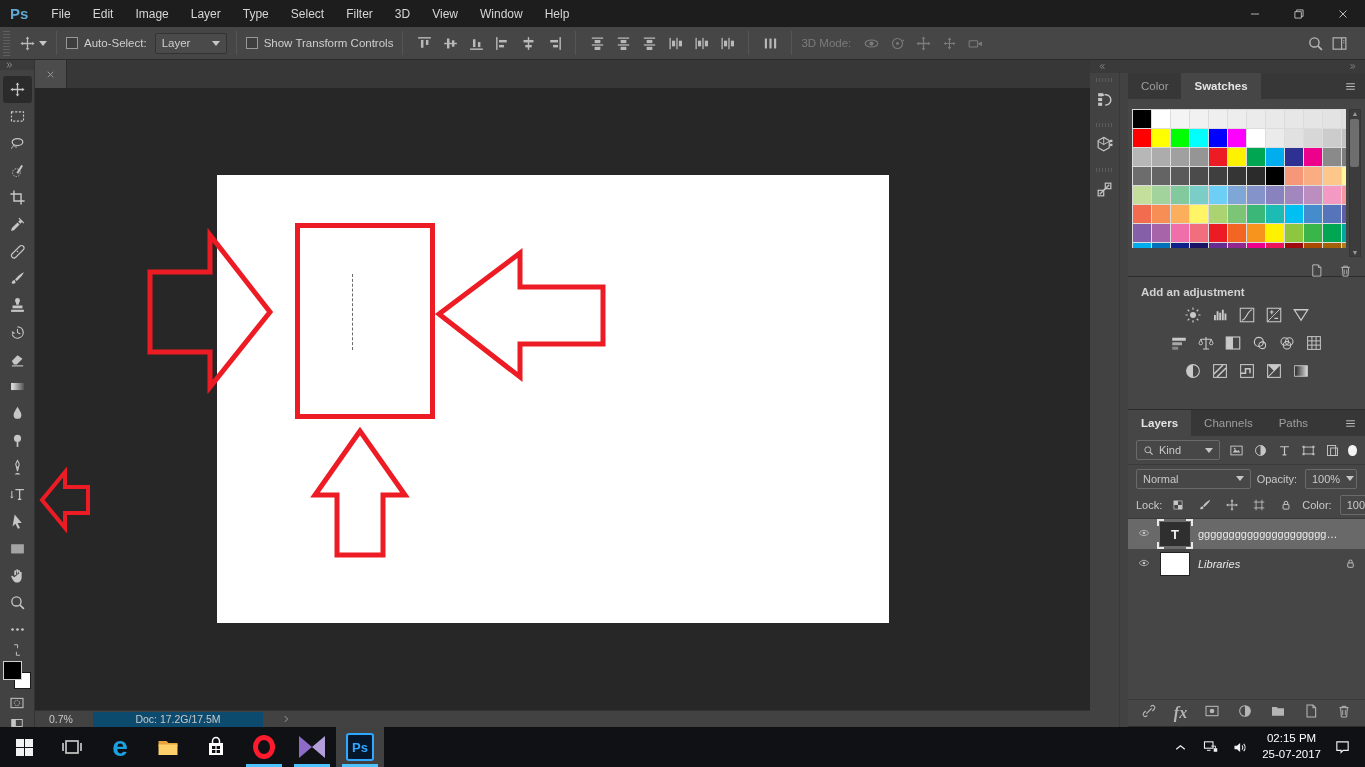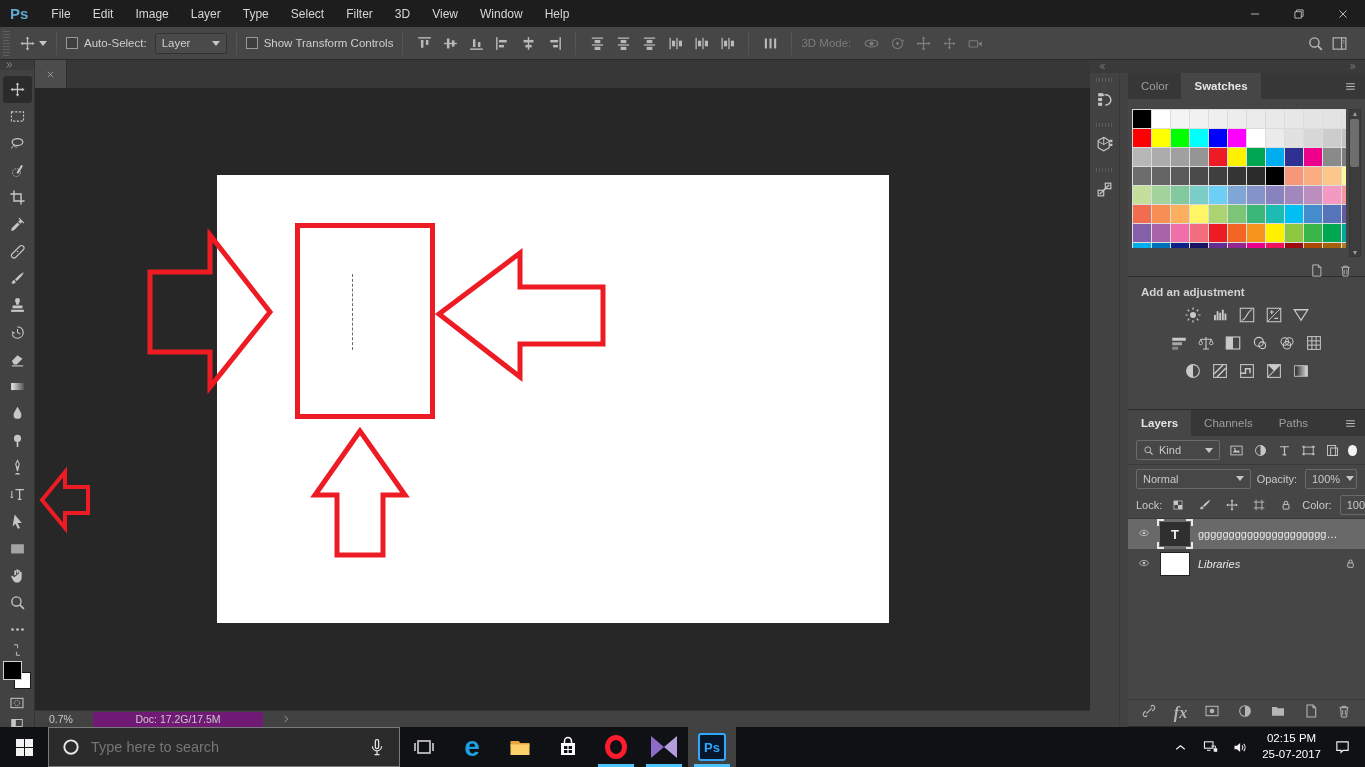--- a/index.html
+++ b/index.html
@@ -63,21 +63,21 @@
   .doctab .ico { width:11px; height:11px; color:#b0b0b0; }
   #canvaswrap { position:relative; flex:1; background:#272727; overflow:hidden; }
   #canvas { position:absolute; left:182px; top:87px; width:672px; height:448px; background:#ffffff; }
   #redrect { position:absolute; left:260px; top:135px; width:140px; height:196px; border:5px solid #ed1c24; }
   #tinytext { position:absolute; left:317px; top:186px; height:76px; width:1px;
     border-left:1px dashed #6a6a6a; }
   #arrows { position:absolute; left:0; top:0; width:100%; height:100%; }
   #statusbar { height:17px; background:#424242; border-top:1px solid #333;
     display:flex; align-items:center; color:#c9c9c9; font-size:10.5px; }
   #statusbar .zoomval { margin-left:14px; width:44px; }
-  .docbox { width:170px; height:15px; background:#701a75; display:flex; align-items:center; justify-content:center; }
+  .docbox { width:170px; height:15px; background:#0c4a6e; display:flex; align-items:center; justify-content:center; }
   #statusbar .ico { width:10px; height:10px; color:#aaa; margin-left:18px; }
 
   
   #rightdock { position:absolute; left:1090px; top:60px; width:275px; height:667px; background:#424242; }
   #dockbar { position:absolute; left:0; top:0; width:275px; height:13px; background:#3a3a3a;
     display:flex; align-items:center; justify-content:space-between; padding:0 8px; }
   #dockbar .ico { width:9px; height:9px; color:#999; }
   #strip { position:absolute; left:0; top:13px; width:30px; height:654px; background:#424242;
     border-right:1px solid #393939; display:flex; flex-direction:column; align-items:center; }
   .strip-grip { width:18px; height:4px; margin:5px 0 4px;
@@ -1219,34 +1219,20 @@
 
   <div id="taskbar">
     <div id="start">
       <span class="winlogo">
           <span></span>
           <span></span>
           <span></span>
           <span></span>
         </span>
     </div>
-    <div id="searchbox">
-      <span class="ico">
-          <svg viewBox="0 0 24 24">
-            <circle cx="12" cy="12" r="8" fill="none" stroke="currentColor" stroke-width="2.3"></circle>
-          </svg>
-        </span>
-      <input placeholder="Type here to search" style="">
-      <span class="ico">
-          <svg viewBox="0 0 24 24">
-            <rect x="10" y="3" width="4" height="11" rx="2" fill="none" stroke="currentColor" stroke-width="1.5"></rect>
-            <path d="M6.5 11a5.5 5.5 0 0011 0M12 16.5V21M9 21h6" fill="none" stroke="currentColor" stroke-width="1.5"></path>
-          </svg>
-        </span>
-    </div>
     <div class="tb-app">
       <span class="ico">
           <svg viewBox="0 0 24 24">
             <rect x="6" y="6" width="12" height="12" fill="none" stroke="currentColor" stroke-width="1.7"></rect>
             <path d="M3 8v8M21 8v8" stroke="currentColor" stroke-width="1.7"></path>
           </svg>
         </span>
     </div>
     <div id="taskbar-apps" style="display:flex">
         <div class="tb-app">

